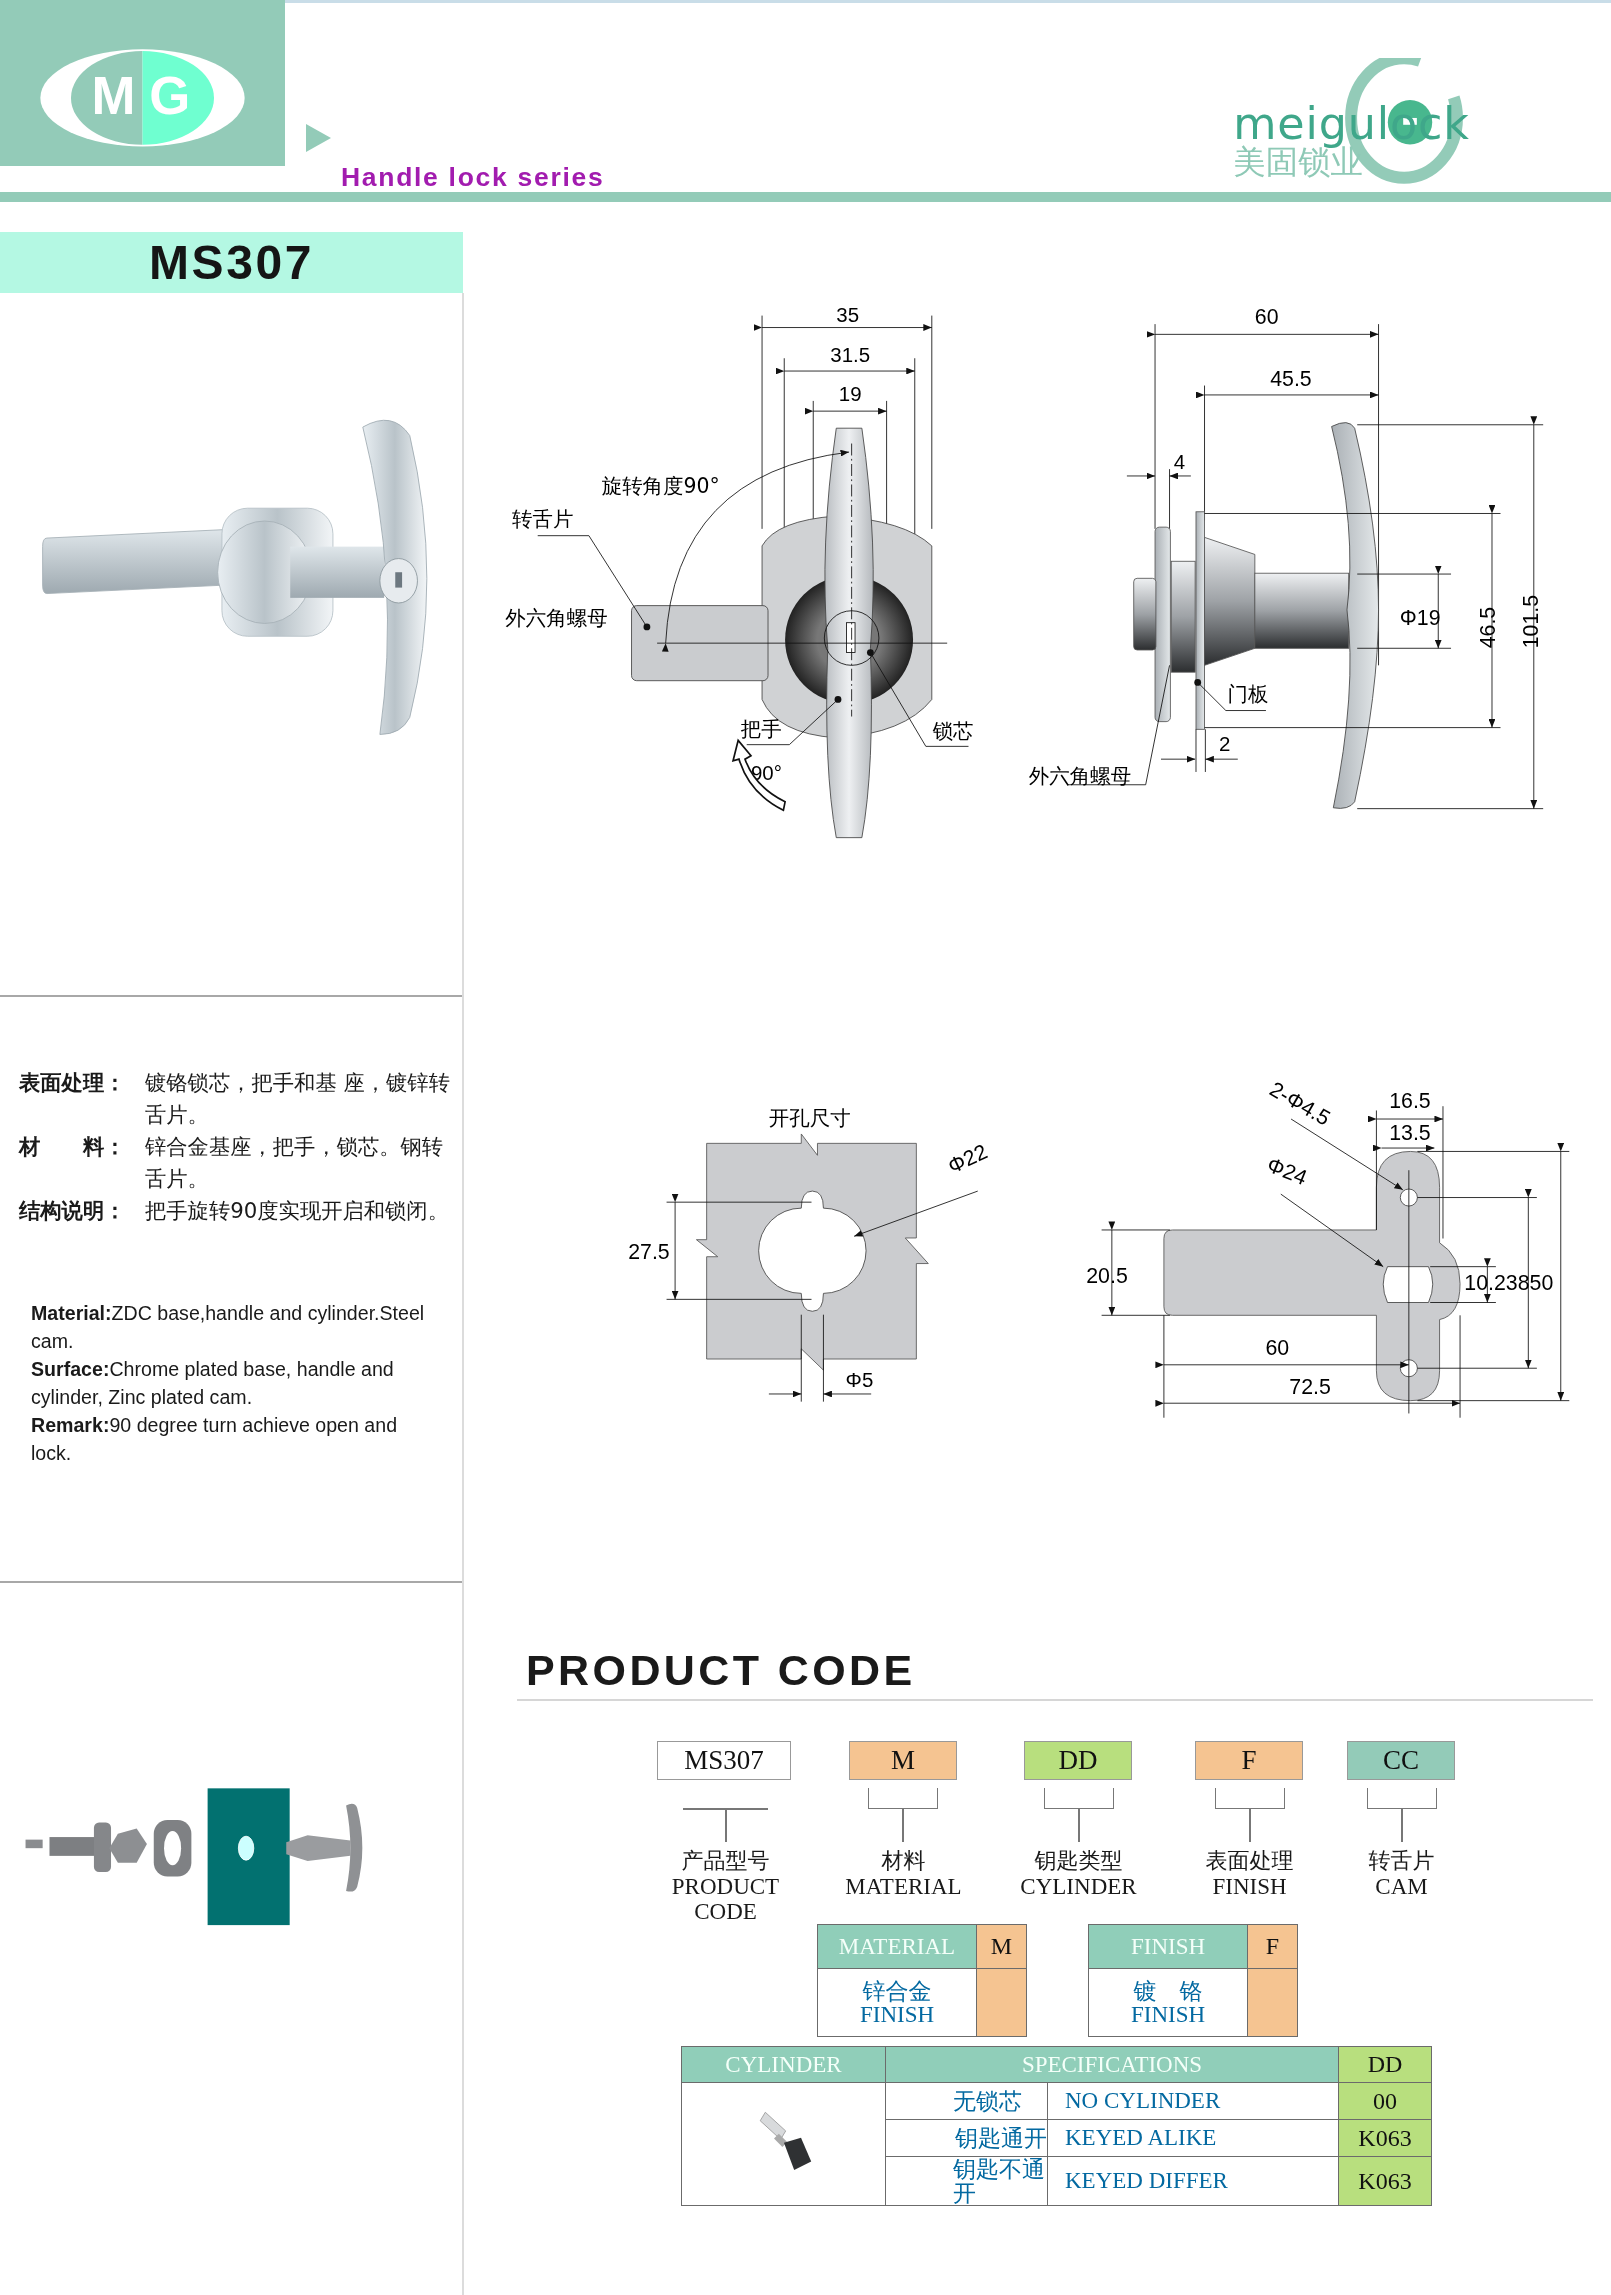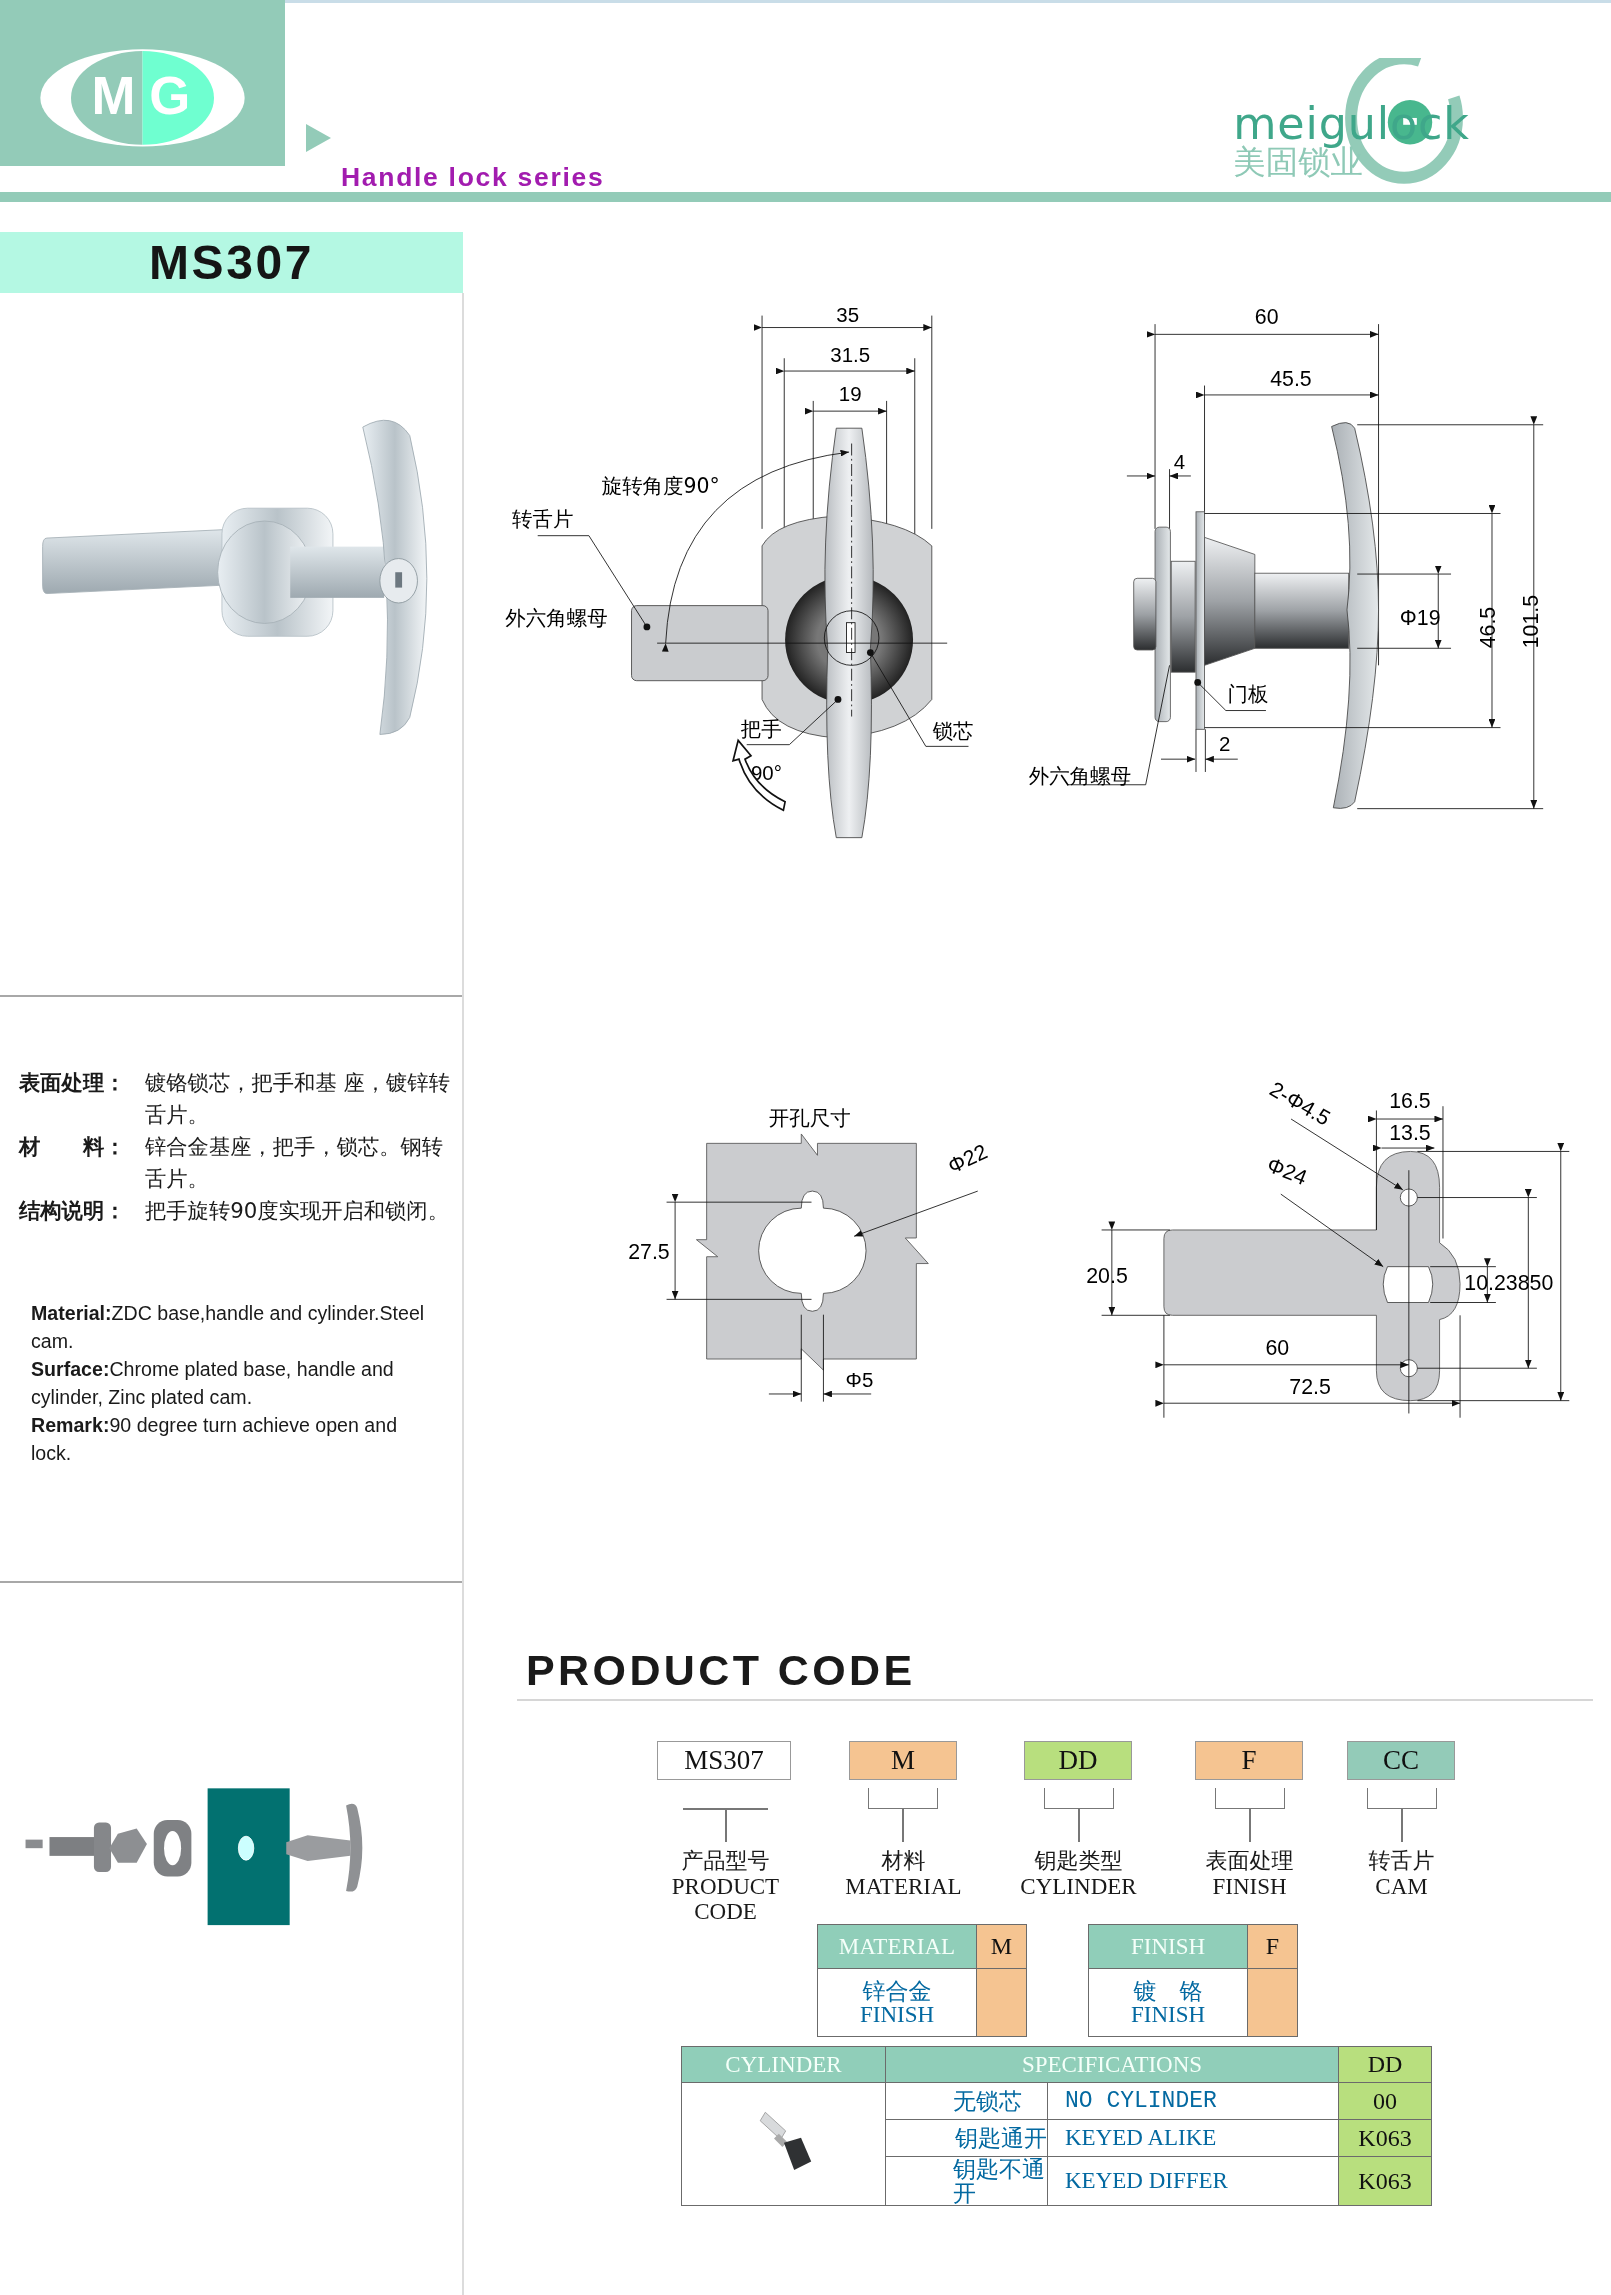--- a/index.html
+++ b/index.html
@@ -402,21 +402,21 @@
   </tr>
   <tr style="height:37px;">
     <td rowspan="3" style="background:#fff;">
       <svg width="102" height="94" viewBox="0 0 120 110">
         <path d="M38 20 L62 42 L56 52 L32 30Z" fill="#d8dadc" stroke="#999"></path>
         <rect x="52" y="46" width="8" height="14" fill="#aaa" transform="rotate(-45 56 53)"></rect>
         <path d="M60 56 L80 50 L92 78 L72 88Z" fill="#2f3133"></path>
       </svg>
     </td>
     <td class="cell-white cn" style="text-align:left;padding-left:67px;width:94px;">无锁芯</td>
-    <td class="cell-white" style="text-align:left;padding-left:17px;font-family:Liberation Mono, monospace;">NO CYLINDER</td>
+    <td class="cell-white" style="text-align:left;padding-left:17px;">NO CYLINDER</td>
     <td class="th-lime">00</td>
   </tr>
   <tr style="height:37px;">
     <td class="cell-white cn" style="text-align:right;padding-left:67px;margin-top:39px;">钥匙通开</td>
     <td class="cell-white" style="text-align:left;padding-left:17px;">KEYED ALIKE</td>
     <td class="th-lime">K063</td>
   </tr>
   <tr style="height:37px;">
     <td class="cell-white cn" style="text-align:left;padding-left:67px;">钥匙不通开</td>
     <td class="cell-white" style="text-align:left;padding-left:17px;">KEYED DIFFER</td>

